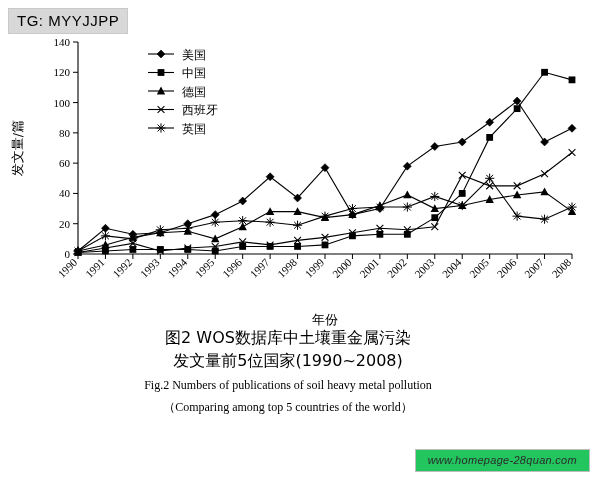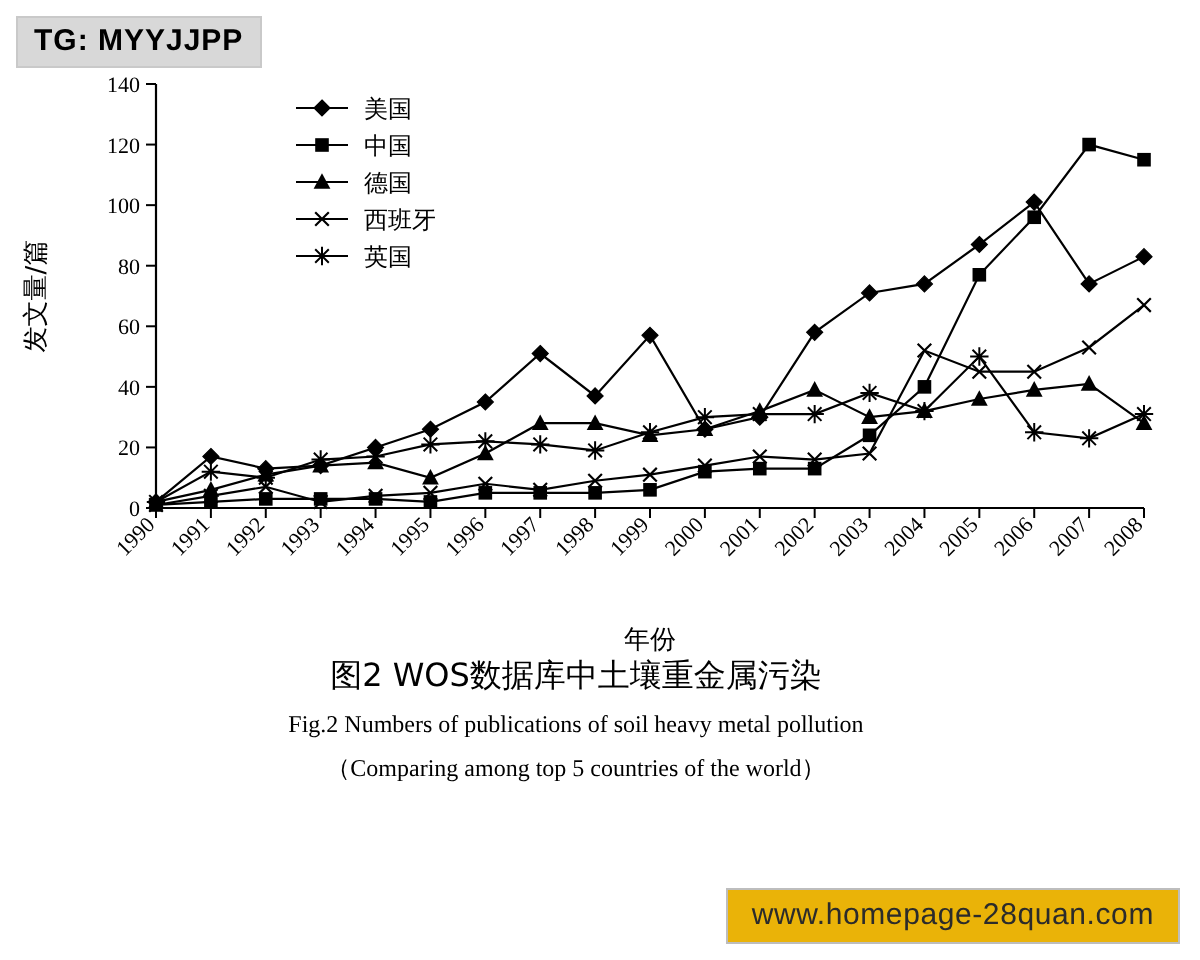--- a/index.html
+++ b/index.html
@@ -21,37 +21,38 @@
   }
   
   .tg-tag {
     position: absolute;
     left: 8px;
     top: 8px;
     background: #d8d8d8;
     color: #000;
     font-family: "Liberation Sans", sans-serif;
     font-size: 15px;
-    font-weight: bold;
+    font-weight: normal;
     padding: 3px 8px 4px 8px;
     letter-spacing: 0.5px;
     border: 1px solid #c9c9c9;
   }
   
   .site-tag {
     position: absolute;
     right: 10px;
     bottom: 8px;
-    background: #eab308;
+    background: #22c55e;
     color: #2b2b2b;
     font-family: "Liberation Sans", sans-serif;
-    font-size: 15px;
+    font-size: 11px;
     padding: 4px 12px 5px 12px;
     border: 1px solid #bdbdbd;
     letter-spacing: 0.3px;
+    font-style: italic;
   }
   
   .chart-wrap {
     position: absolute;
     left: 0;
     top: 28px;
     width: 600px;
     height: 300px;
   }
   svg.chart {
@@ -292,19 +293,20 @@
         <path d="M 157.6 78.1 L 164.4 84.9 M 164.4 78.1 L 157.6 84.9" stroke="#000" stroke-width="1.1" fill="none"></path>
         <text x="182" y="86" class="legend-text">西班牙</text>
         <line x1="148" y1="100" x2="174" y2="100" class="series-line"></line>
         <path d="M 157.6 96.6 L 164.4 103.4 M 164.4 96.6 L 157.6 103.4 M 161 95.39999999999999 L 161 104.60000000000001 M 156.4 100 L 165.6 100" stroke="#000" stroke-width="1" fill="none"></path>
         <text x="182" y="104.5" class="legend-text">英国</text>
       </svg>
   </div>
 
   <div class="captions">
     <div class="cap-cn">图2  WOS数据库中土壤重金属污染</div>
+    <div class="cap-cn">发文量前5位国家(1990~2008)</div>
     <div class="cap-en">Fig.2  Numbers of publications of soil heavy metal pollution</div>
     <div class="cap-en">（Comparing among top 5 countries of the world）</div>
   </div>
 
   <div class="site-tag">www.homepage-28quan.com</div>
 
 </div>
 
 </body></html>

